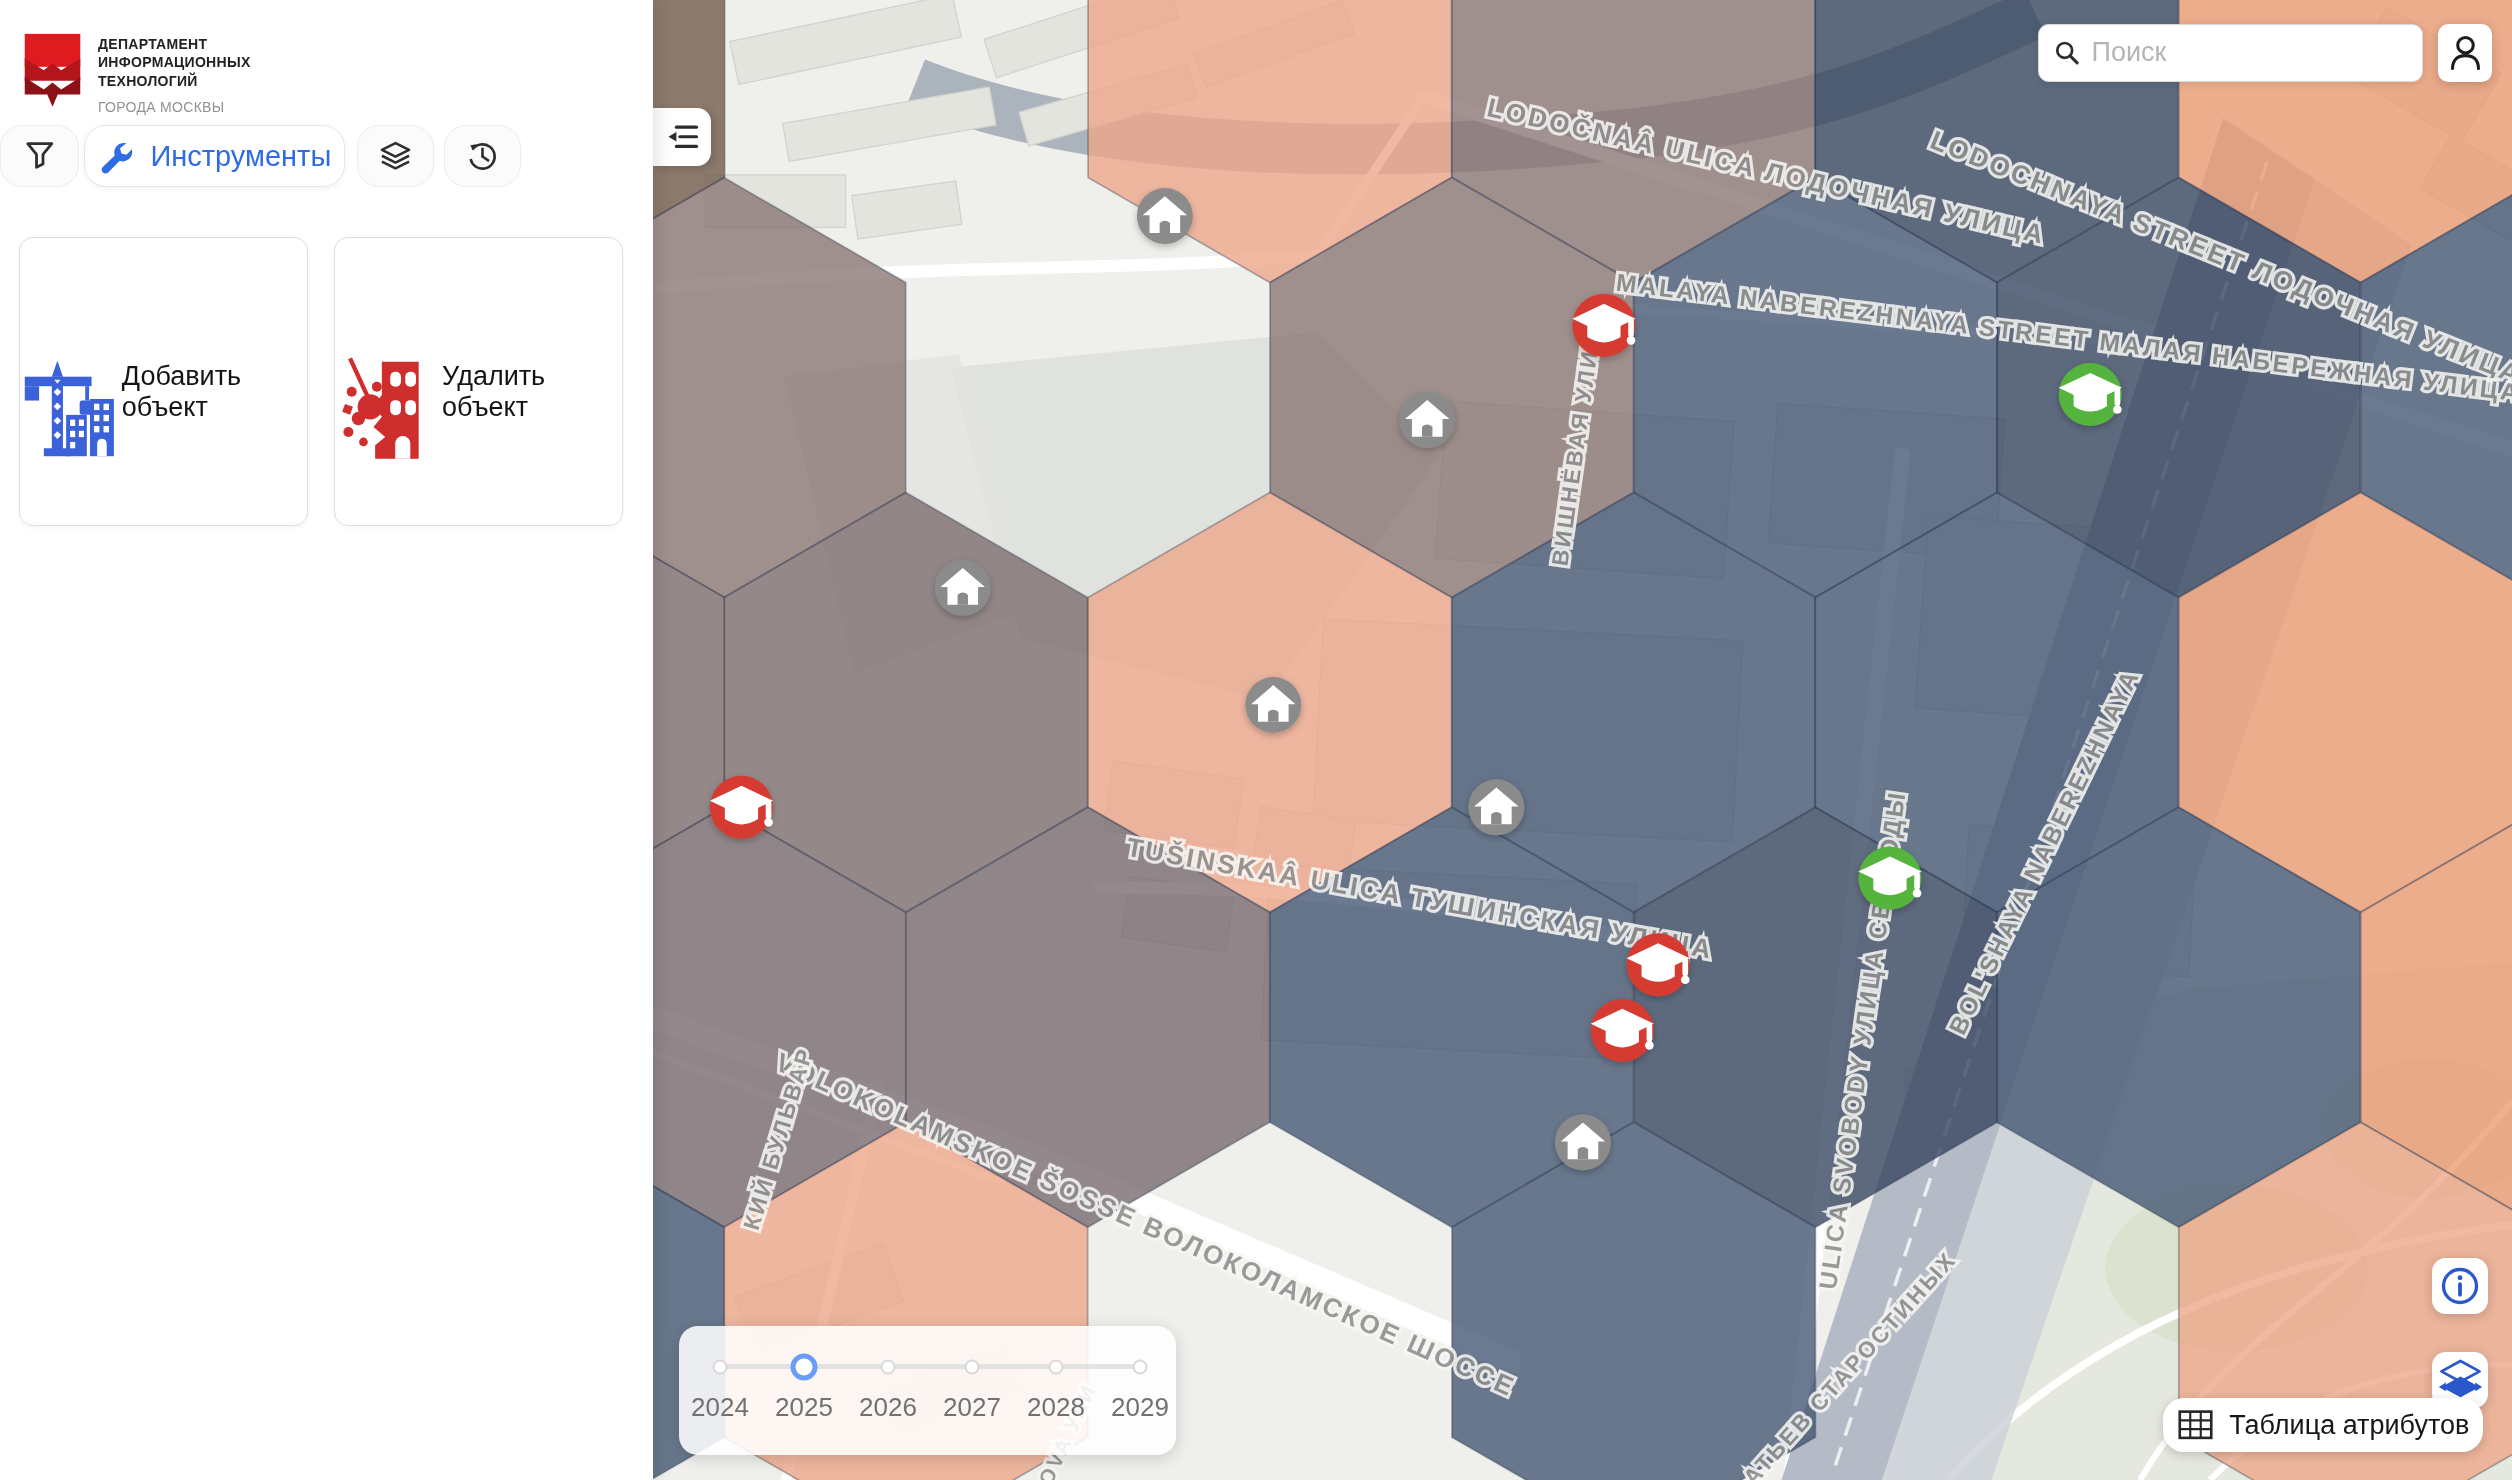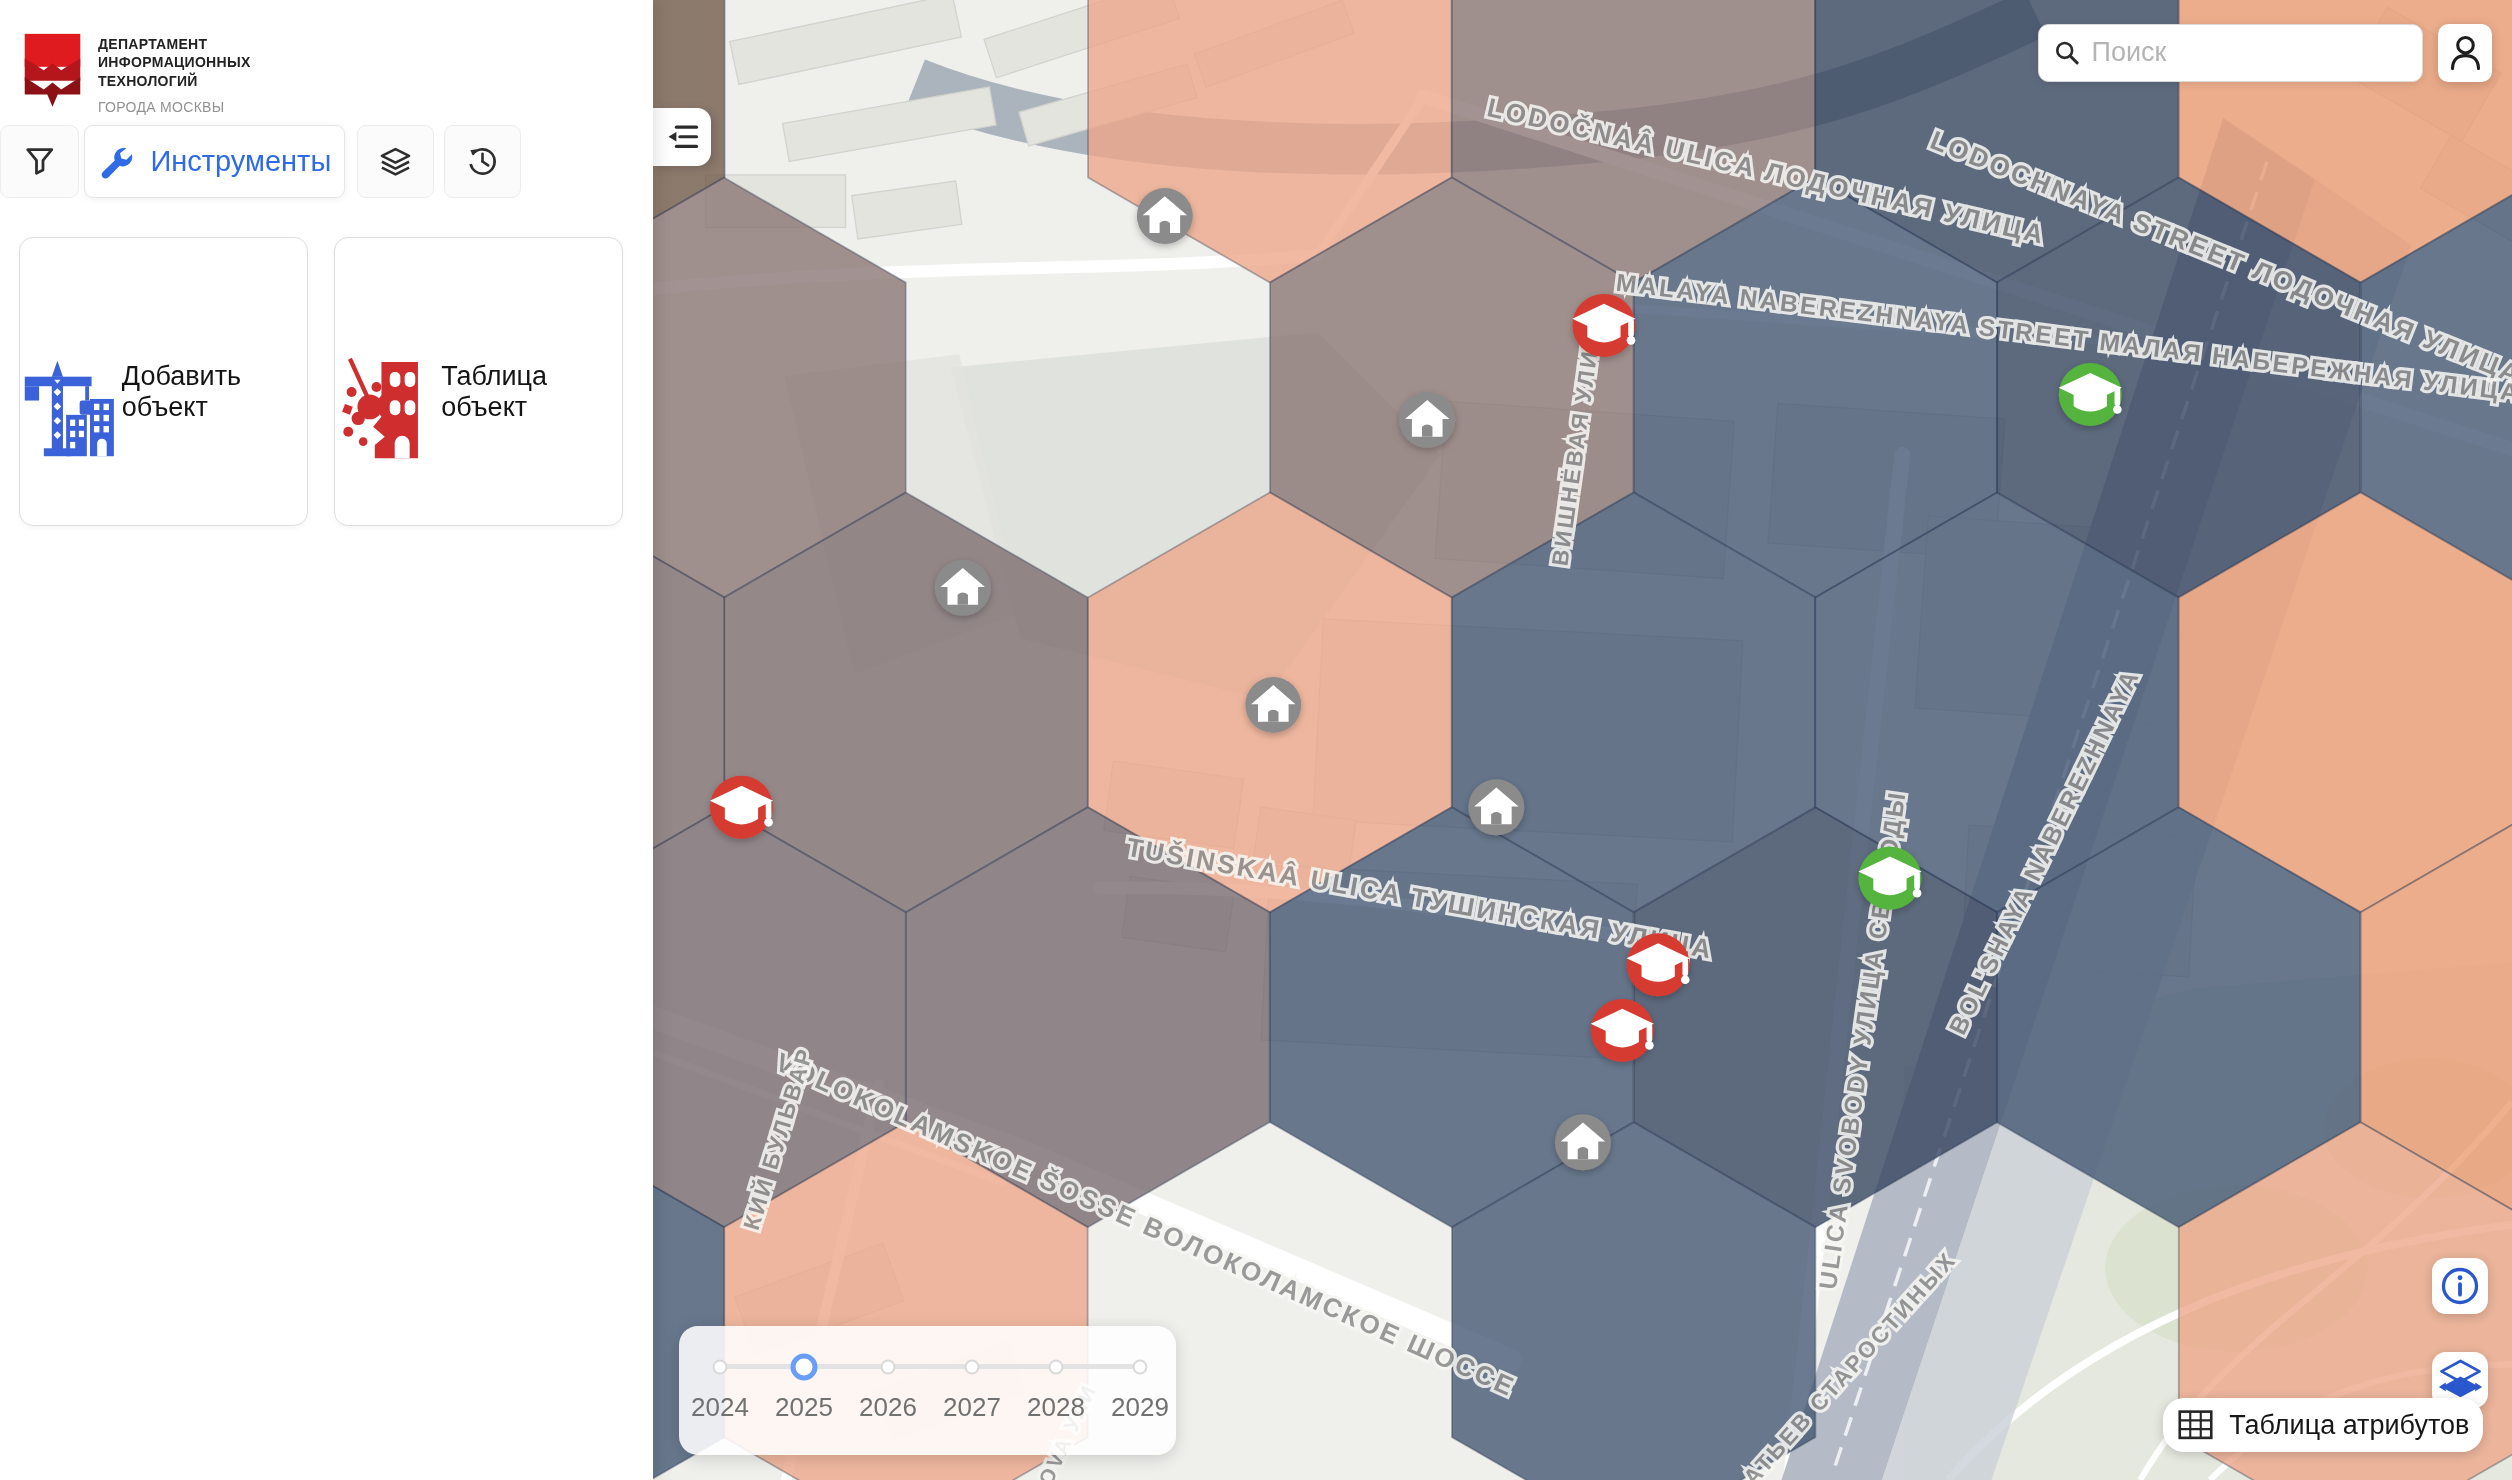--- a/index.html
+++ b/index.html
@@ -11,21 +11,21 @@
   #map-svg{position:absolute;left:0;top:0}
   .street-label{fill:#8e8e8e;font-weight:bold;letter-spacing:3px;stroke:#f6f6f3;stroke-width:7px;paint-order:stroke;opacity:.88}
 
   
   #sidebar{position:absolute;left:0;top:0;width:653px;height:1480px;background:#ffffff;box-shadow:5.2px 0 15.7px rgba(0,0,0,.10);z-index:10}
   #logo-box{position:absolute;left:23px;top:31.5px}
   .brand{position:absolute;left:98px;top:35px}
   .brand .l{font-size:14px;font-weight:bold;color:#222;line-height:18.4px;letter-spacing:0.3px}
   .brand .sub{margin-top:8.7px;font-size:14px;color:#929292;letter-spacing:0.3px}
 
-  .tab{position:absolute;top:125px;height:73px;background:#fbfbfb;border:1.7px solid #ececec;border-radius:9px;
+  .tab{position:absolute;top:125px;height:62px;background:#fbfbfb;border:1.7px solid #ececec;border-radius:22px;
        display:flex;align-items:center;justify-content:center;gap:15.7px;cursor:pointer}
   .tab.active{background:#fff;border-color:#e6e6e6;box-shadow:0 1.7px 7px rgba(0,0,0,.05)}
   #tab-filter{left:0;width:79px}
   #tab-tools{left:84px;width:261px}
   #tab-layers{left:357px;width:77px}
   #tab-history{left:444px;width:77px}
   .tab-label{font-size:29px;color:#2e6be5}
 
   .card{position:absolute;top:237px;width:289px;height:289px;background:#fff;border:1.7px solid #dedede;border-radius:14px;
         display:flex;flex-direction:row;align-items:center;cursor:pointer;box-shadow:0 1.7px 5.2px rgba(0,0,0,.04)}
@@ -390,16 +390,16 @@
         <rect x="5" y="30" width="5" height="5" transform="rotate(20 7.5 32.5)"></rect>
       </g>
       <g fill="#ffffff">
         <rect x="33" y="10" width="6.4" height="9" rx="3"></rect>
           <rect x="42" y="10" width="6.4" height="9" rx="3"></rect>
         <rect x="33" y="27" width="6.4" height="9" rx="3"></rect>
           <rect x="42" y="27" width="6.4" height="9" rx="3"></rect>
         <path d="M36,62 v-9 a4.5,4.5 0 0 1 9,0 v9 z"></path>
       </g>
     </svg>
-    <div class="lbl">Таблица объект</div>
+    <div class="lbl">Удалить объект</div>
   </div>
 </aside>
 
 
 </body></html>

